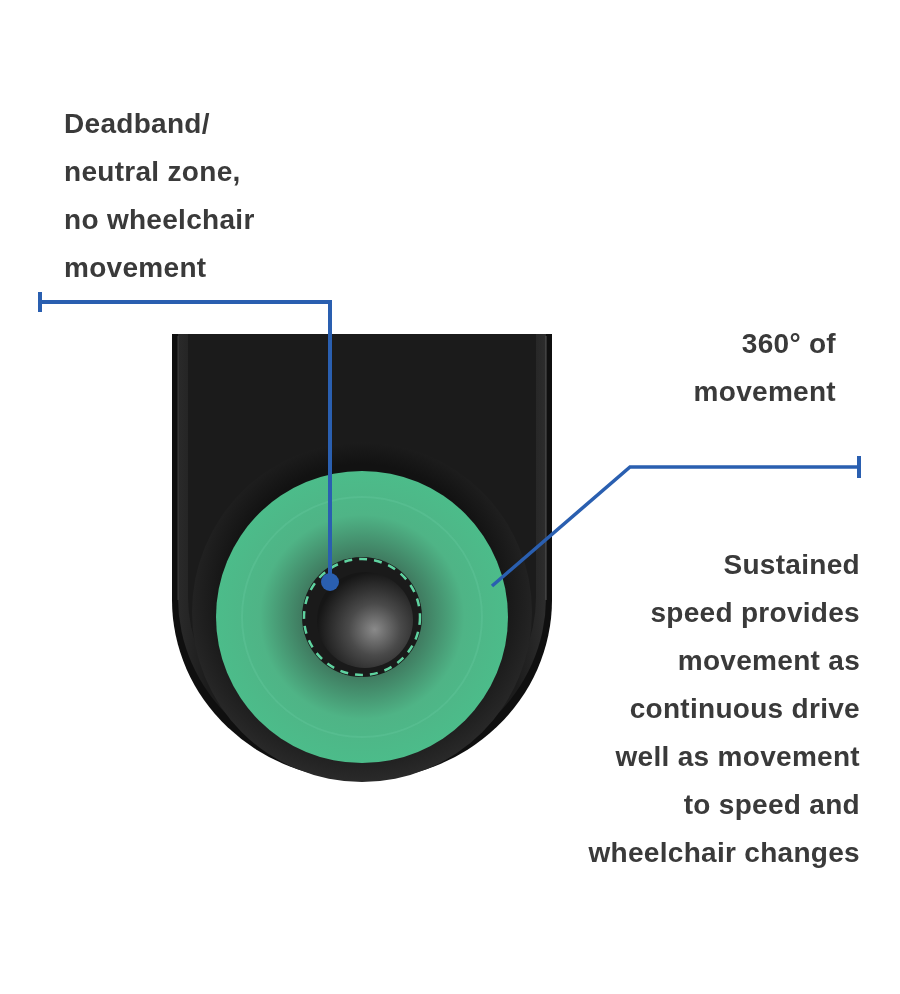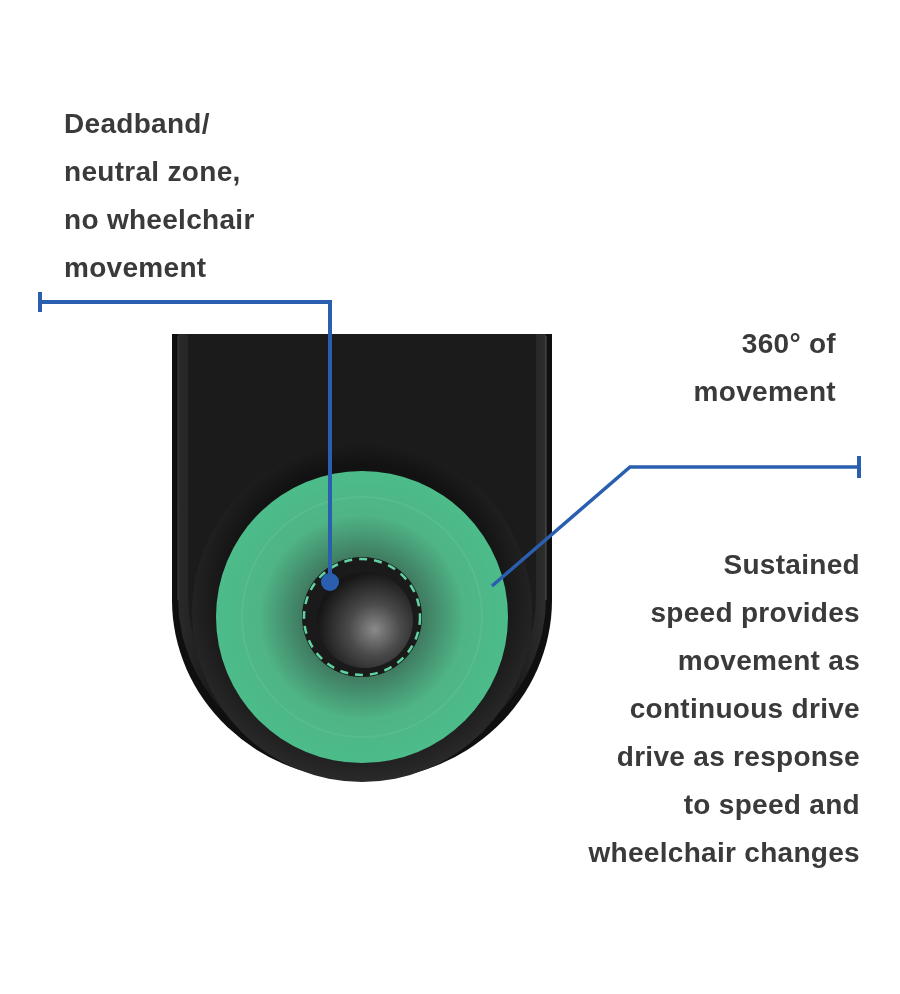--- a/index.html
+++ b/index.html
@@ -83,16 +83,16 @@
 <div class="label" id="lbl-360">
   <div>360° of</div>
   <div>movement</div>
 </div>
 
 <div class="label" id="lbl-sustained">
   <div>Sustained</div>
   <div>speed provides</div>
   <div>movement as</div>
   <div>continuous drive</div>
-  <div>drive as response</div>
+  <div>well as movement</div>
   <div>to speed and</div>
   <div>wheelchair changes</div>
 </div>
 
 </body></html>

